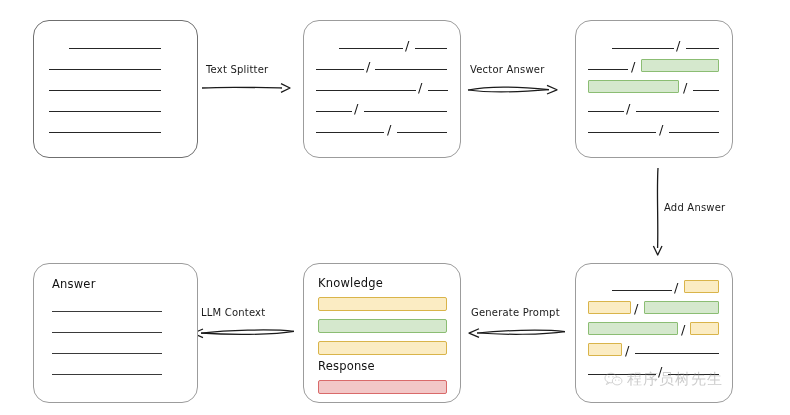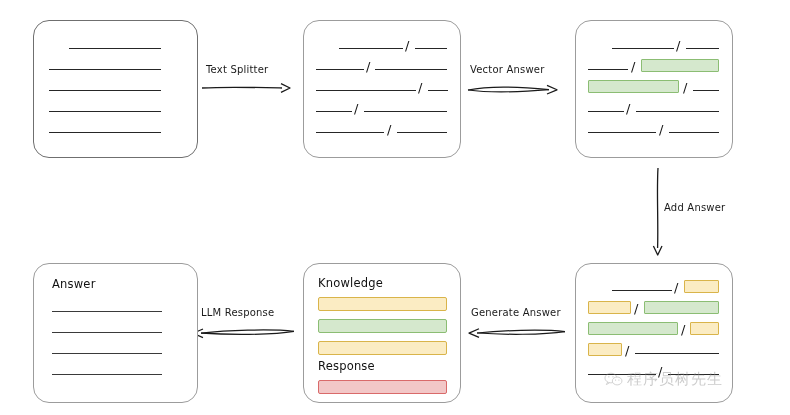--- a/index.html
+++ b/index.html
@@ -172,37 +172,37 @@
       <path d="M5,13.5 L3.2,17 L7.4,14.6" fill="none" stroke="#8e8e8e" stroke-width="1.2"></path>
       <circle cx="6.6" cy="6.4" r="1" fill="#8e8e8e"></circle>
       <circle cx="12.3" cy="6.4" r="1" fill="#8e8e8e"></circle>
       <ellipse cx="18" cy="12" rx="6.6" ry="5.4" fill="#ffffff" stroke="#8e8e8e" stroke-width="1.2"></ellipse>
       <circle cx="15.8" cy="10.8" r=".85" fill="#8e8e8e"></circle>
       <circle cx="20.4" cy="10.8" r=".85" fill="#8e8e8e"></circle>
     </svg>
     <span>程序员树先生</span>
   </div>
 
-  <div class="label" style="left:471px;top:307px;">Generate Answer</div>
+  <div class="label" style="left:471px;top:307px;">Generate Prompt</div>
   <svg class="edge" style="left:467px;top:325px;" width="100" height="16" viewBox="0 0 100 16">
     <path d="M98,6.6 C74,3.8 34,5.6 10,8" fill="none" stroke="#1a1a1a" stroke-width="1.25"></path>
     <path d="M98,6.6 C76,10 36,9.8 10,8" fill="none" stroke="#1a1a1a" stroke-width="1.25"></path>
     <path d="M12,3.8 L2,8.1 L12,12.4" fill="none" stroke="#1a1a1a" stroke-width="1.25" stroke-linejoin="round"></path>
   </svg>
 
   <div class="node" style="left:303px;top:263px;width:158px;height:140px;">
     <div class="boxlabel" style="left:14px;top:12px;">Knowledge</div>
     <div class="bar yellow" style="left:14px;top:33px;width:129px;"></div>
     <div class="bar green" style="left:14px;top:55px;width:129px;"></div>
     <div class="bar yellow" style="left:14px;top:77px;width:129px;"></div>
     <div class="boxlabel" style="left:14px;top:95px;">Response</div>
     <div class="bar red" style="left:14px;top:116px;width:129px;"></div>
   </div>
 
-  <div class="label" style="left:201px;top:307px;">LLM Response</div>
+  <div class="label" style="left:201px;top:307px;">LLM Context</div>
   <svg class="edge" style="left:192px;top:325px;" width="104" height="16" viewBox="0 0 104 16">
     <path d="M102,6.4 C78,3.6 34,5.4 9,8.2" fill="none" stroke="#1a1a1a" stroke-width="1.25"></path>
     <path d="M102,6.4 C80,10.2 36,9.8 9,8.2" fill="none" stroke="#1a1a1a" stroke-width="1.25"></path>
     <path d="M11,4 L1,8.3 L11,12.6" fill="none" stroke="#1a1a1a" stroke-width="1.25" stroke-linejoin="round"></path>
   </svg>
 
   <div class="node" style="left:33px;top:263px;width:165px;height:140px;">
     <div class="boxlabel" style="left:18px;top:13px;">Answer</div>
     <div class="rule soft" style="left:18px;top:47px;width:110px;"></div>
     <div class="rule soft" style="left:18px;top:68px;width:110px;"></div>

